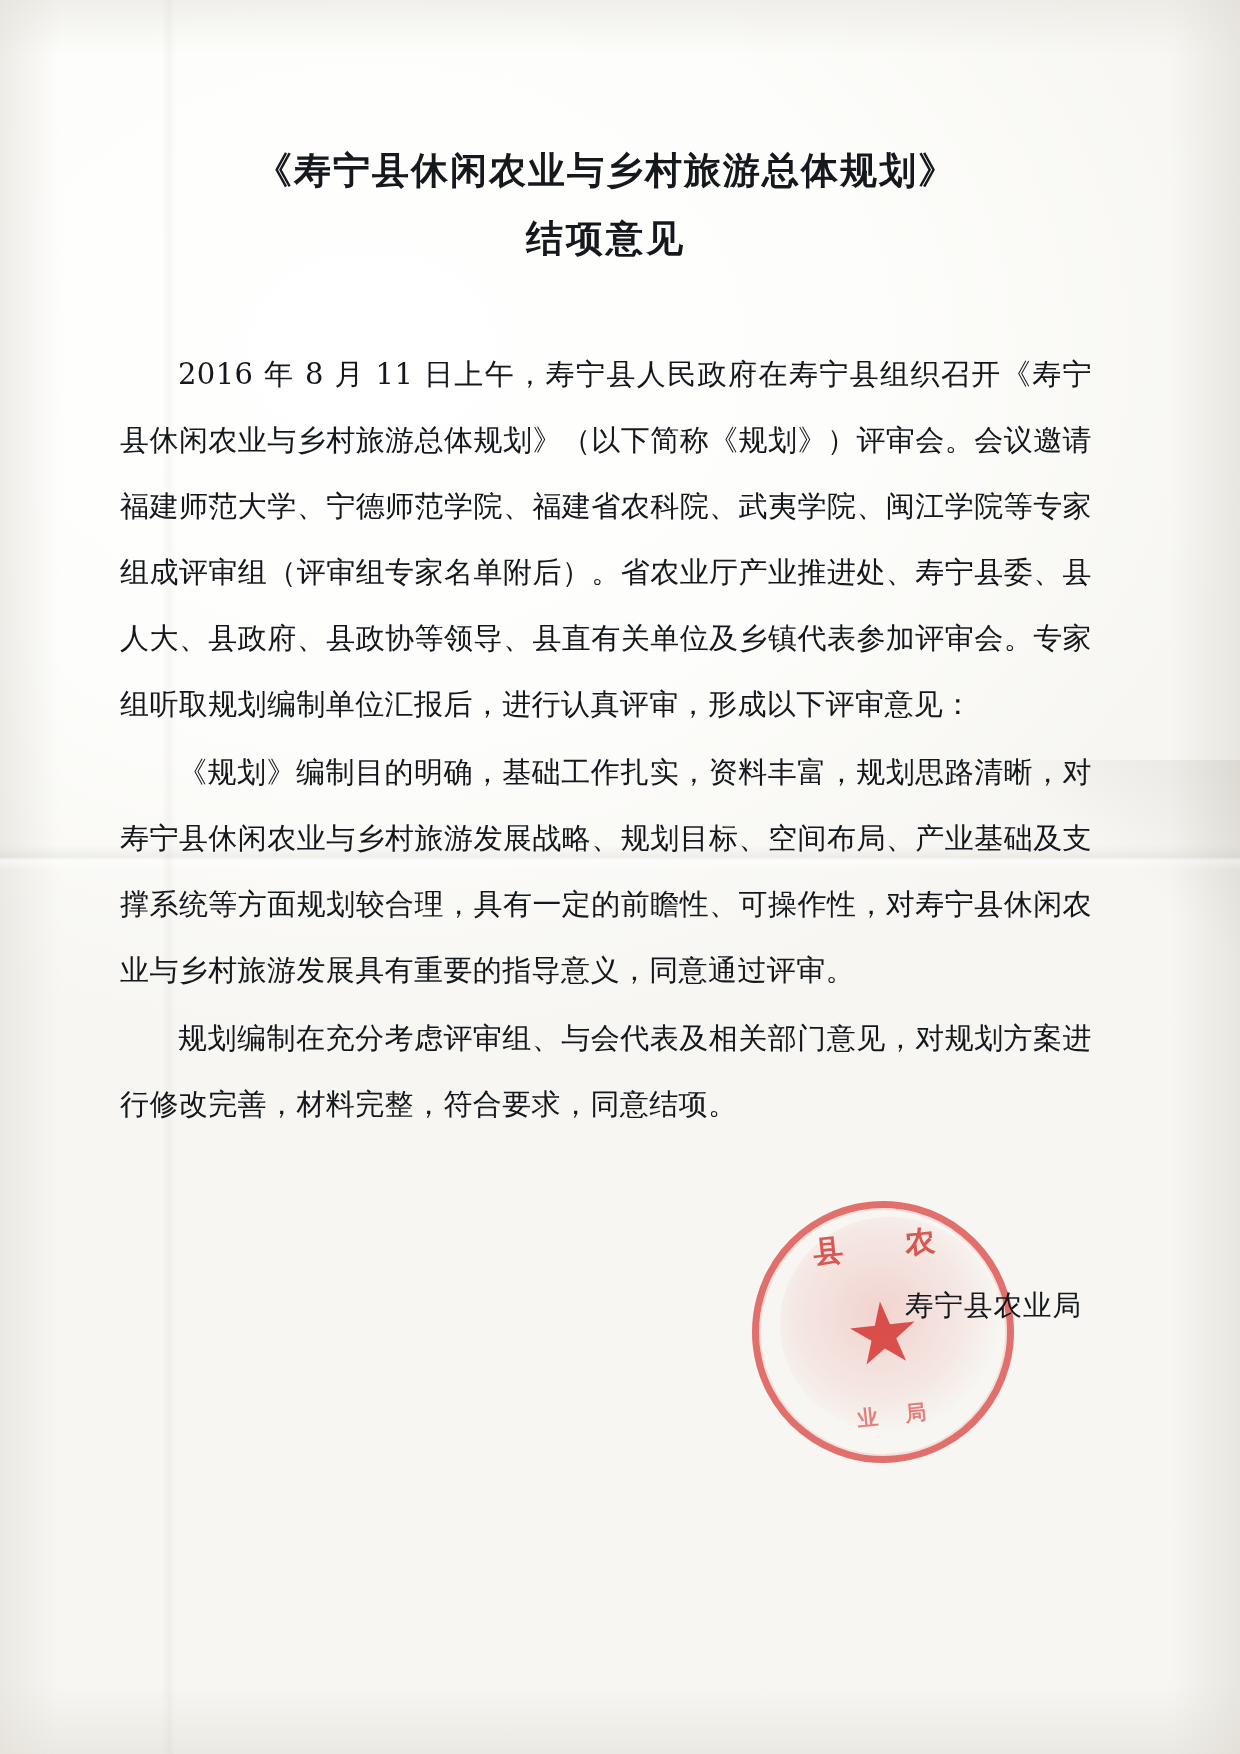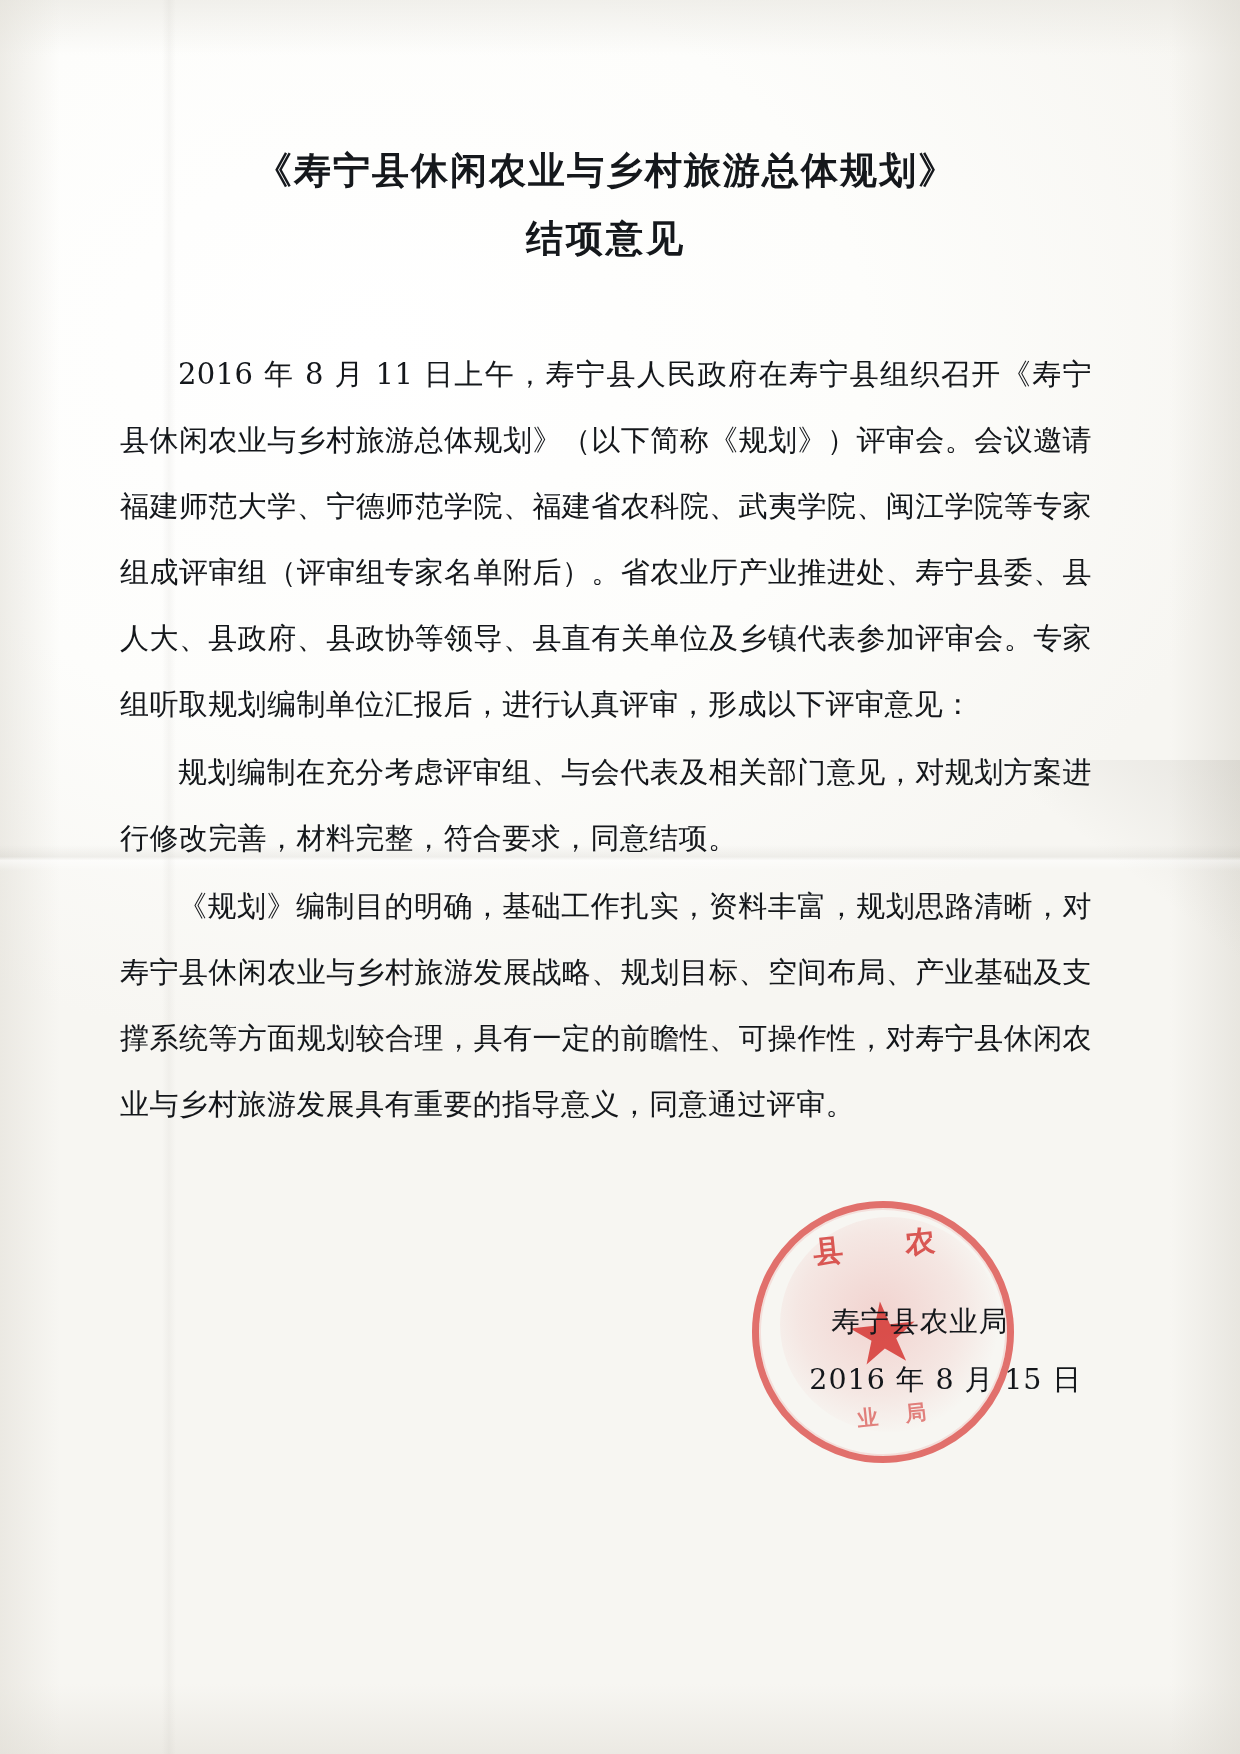--- a/index.html
+++ b/index.html
@@ -95,21 +95,21 @@
 
   
   .sign-block {
     position: relative;
     margin-top: 44px;
     height: 330px;
   }
   .sign-lines {
     position: absolute;
     right: 10px;
-    top: 112px;
+    top: 96px;
     text-align: left;
     font-size: 28.5px;
     line-height: 58px;
     color: #14171b;
     z-index: 3;
   }
   .sign-org { letter-spacing: 1px; padding-left: 22px; }
   .sign-date { letter-spacing: 1px; }
 
   
@@ -188,35 +188,34 @@
   <div class="crease crease-corner"></div>
   <div class="crease crease-v"></div>
 
   <div class="content">
 
     <h1 class="doc-title">《寿宁县休闲农业与乡村旅游总体规划》</h1>
     <h2 class="doc-subtitle">结项意见</h2>
 
     <div class="body-text">
       <p class="para">2016 年 8 月 11 日上午，寿宁县人民政府在寿宁县组织召开《寿宁县休闲农业与乡村旅游总体规划》（以下简称《规划》）评审会。会议邀请福建师范大学、宁德师范学院、福建省农科院、武夷学院、闽江学院等专家组成评审组（评审组专家名单附后）。省农业厅产业推进处、寿宁县委、县人大、县政府、县政协等领导、县直有关单位及乡镇代表参加评审会。专家组听取规划编制单位汇报后，进行认真评审，形成以下评审意见：</p>
+      <p class="para para-second">《规划》编制目的明确，基础工作扎实，资料丰富，规划思路清晰，对寿宁县休闲农业与乡村旅游发展战略、规划目标、空间布局、产业基础及支撑系统等方面规划较合理，具有一定的前瞻性、可操作性，对寿宁县休闲农业与乡村旅游发展具有重要的指导意义，同意通过评审。</p>
       <p class="para">规划编制在充分考虑评审组、与会代表及相关部门意见，对规划方案进行修改完善，材料完整，符合要求，同意结项。</p>
-      <p class="para para-second">《规划》编制目的明确，基础工作扎实，资料丰富，规划思路清晰，对寿宁县休闲农业与乡村旅游发展战略、规划目标、空间布局、产业基础及支撑系统等方面规划较合理，具有一定的前瞻性、可操作性，对寿宁县休闲农业与乡村旅游发展具有重要的指导意义，同意通过评审。</p>
     </div>
 
     <div class="sign-block">
       <div class="seal-smudge"></div>
       <div class="seal">
         <div class="seal-inner">
           <div class="seal-arc-top">县 农</div>
           <div class="seal-arc-bottom">业 局</div>
           <div class="seal-star">
             <span>★</span>
           </div>
         </div>
       </div>
       <div class="sign-lines">
         <div class="sign-org">寿宁县农业局</div>
-        <div class="sign-date">2016 年 8 月 15 日</div>
       </div>
     </div>
 
   </div>
 </div>
 
 </body></html>

